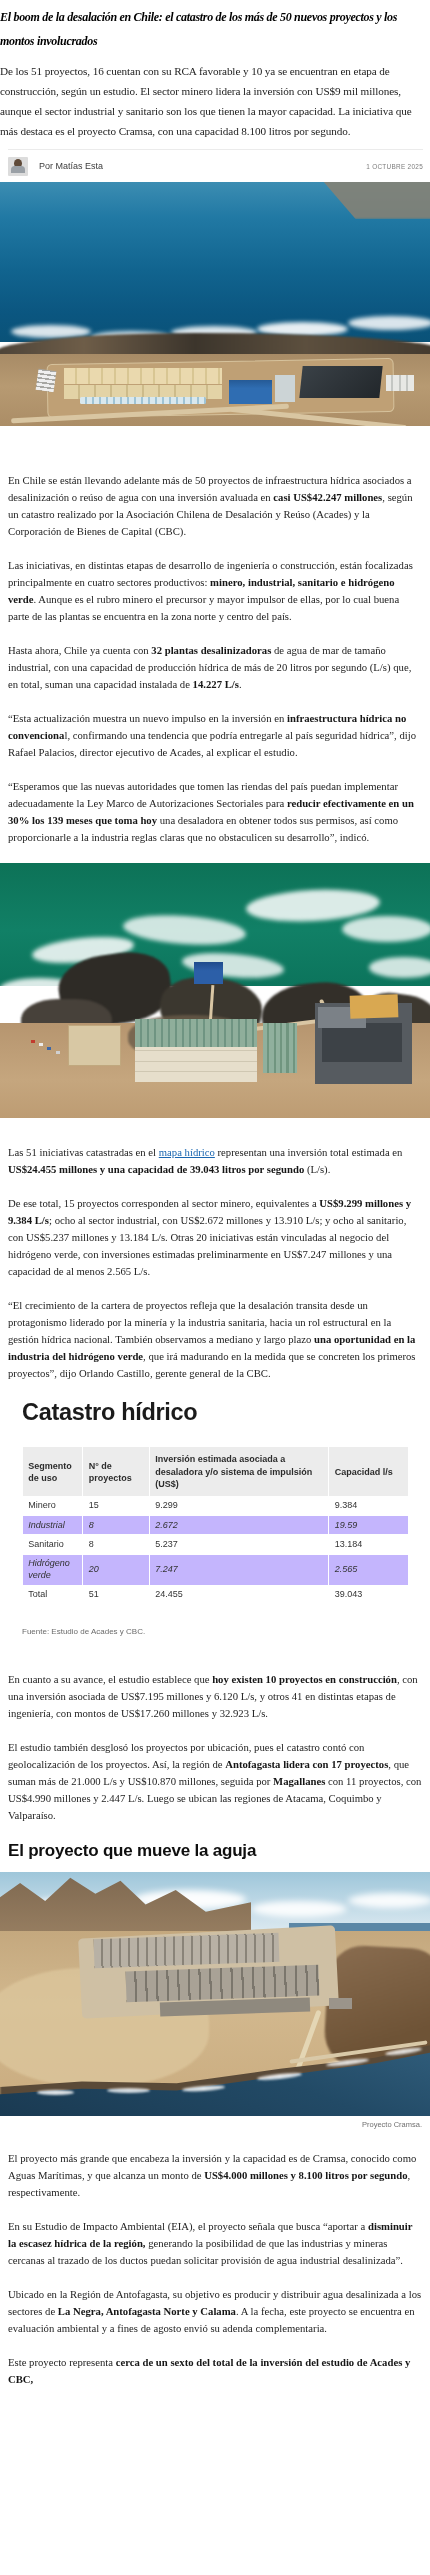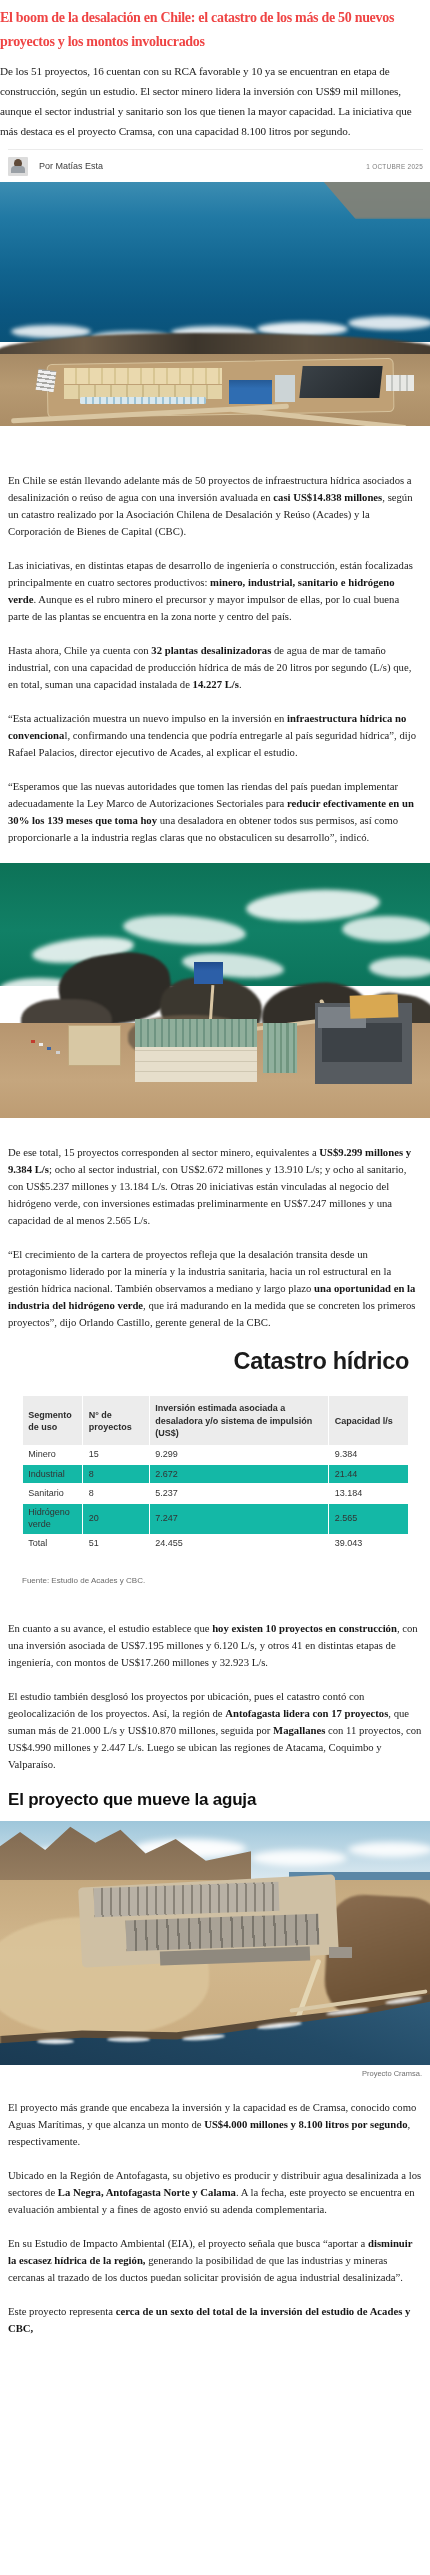--- a/index.html
+++ b/index.html
@@ -2,21 +2,21 @@
 <html style="font-size:8.6px"><head>
 <meta charset="utf-8">
 <style>
   html,body{margin:0;padding:0;background:#ffffff;}
   body{width:431px;font-family:"Liberation Serif",serif;color:#1c1c1c;}
   .page{width:431px;min-height:2576px;background:#fff;overflow:hidden;}
   .col{margin:0 8px;width:415px;}
 
   .kicker{padding-top:13px;font-family:"Liberation Sans",sans-serif;font-weight:800;font-size:8px;letter-spacing:0.3px;color:#0e0e0e;}
   .kicker a{color:#0e0e0e;text-decoration:none;}
-  h1.headline{margin:6.4px 0 0 0;font-size:14px;line-height:23.5px;letter-spacing:-0.3px;font-weight:700;color:#ef4444;}
+  h1.headline{margin:6.4px 0 0 0;font-size:12px;line-height:23.5px;letter-spacing:-0.3px;font-weight:700;color:#000000;font-style:italic;}
   p.lead{margin:7.5px 0 0 0;font-size:11.2px;line-height:20px;letter-spacing:-0.1px;color:#222;}
 
   .byline{margin-top:8.6px;border-top:0.5px solid #ebebeb;padding-top:5.3px;display:flex;align-items:center;height:21.4px;}
   .avatar{width:20.3px;height:19px;background:#dcdcdc;border-radius:1.1px;overflow:hidden;flex:0 0 auto;}
   .avatar .head{width:8px;height:9px;border-radius:50%;background:#5f4a39;margin:2.1px auto 0;}
   .avatar .shoulders{width:14px;height:7px;border-radius:3.7px 3.7px 0 0;background:#9aa0a6;margin:-1.6px auto 0;}
   .author{margin-left:10.7px;font-family:"Liberation Sans",sans-serif;font-size:9px;color:#3c3c3c;text-decoration:none;}
   .date{margin-left:auto;font-family:"Liberation Sans",sans-serif;font-size:6.4px;letter-spacing:0.3px;color:#7c7c7c;text-transform:uppercase;}
 
   figure{margin:0;padding:0;position:relative;width:431px;overflow:hidden;}
@@ -27,25 +27,25 @@
   p.bp strong{font-weight:700;color:#161616;}
   a.tlink{color:#1a66b0;text-decoration:underline;}
 
   .pgroup{margin:0 8px;width:415px;}
   #group1{margin-top:46px;}
   #fig2{margin-top:2.7px;}
   #group2{margin-top:26px;}
   #group3{margin-top:35px;}
 
   .tablewrap{margin:16px auto 0 auto;width:387px;}
-  .table-title{font-family:"Liberation Sans",sans-serif;font-weight:800;font-size:23.5px;color:#1b1b1b;text-align:right;margin:0 0 8.6px 0;letter-spacing:-0.3px;}
+  .table-title{font-family:"Liberation Sans",sans-serif;font-weight:800;font-size:23.5px;color:#1b1b1b;text-align:left;margin:0 0 8.6px 0;letter-spacing:-0.3px;}
   table.cat{border-collapse:separate;border-spacing:1.6px 1.1px;table-layout:fixed;width:387px;font-family:"Liberation Sans",sans-serif;margin-top:20px;}
   table.cat th{background:#ececec;font-weight:700;font-size:9px;line-height:12.3px;color:#2d2d2d;text-align:left;vertical-align:middle;padding:5.9px 5.3px;}
   table.cat td{font-size:9px;line-height:11.8px;color:#333;text-align:left;vertical-align:middle;padding:3.2px 5.3px;background:#fff;}
-  table.cat tr.alt td{background:#14b8a6;}
+  table.cat tr.alt td{background:#c4b5fd;font-style:italic;}
   .c1{width:59px;} .c2{width:65px;} .c3{width:177px;} .c4{width:78px;}
   .table-source{margin-top:22.5px;font-family:"Liberation Sans",sans-serif;font-size:8px;color:#6b6b6b;}
 
   h2.subhead{margin:17px 8px 0 8px;font-family:"Liberation Sans",sans-serif;font-weight:800;font-size:17px;line-height:19px;color:#0f0f0f;letter-spacing:-0.2px;}
   #fig3{margin-top:11.8px;}
   .caption{margin:4.3px 9px 0 0;text-align:right;font-family:"Liberation Sans",sans-serif;font-size:7.5px;color:#6f6f6f;}
   #group4{margin-top:20.3px;padding-bottom:6.4px;}
 </style>
 </head>
 <body>
@@ -83,21 +83,21 @@
     <div class="abs" style="left:229px;top:198px;width:43px;height:23.5px;background:linear-gradient(180deg,#255a96,#2f6db2 35%);"></div>
     <div class="abs" style="left:275px;top:193px;width:20.3px;height:27px;background:#ccd4d6;"></div>
     <div class="abs" style="left:301px;top:184px;width:80px;height:32px;background:linear-gradient(135deg,#3a4147,#22272b);transform:skewX(-6deg);"></div>
     <div class="abs" style="left:386px;top:193px;width:28px;height:16px;background:repeating-linear-gradient(90deg,#e8e8e4 0 5.3px,#c4c6c2 5.3px 7.5px);"></div>
     <div class="abs" style="left:10.7px;top:229px;width:278px;height:4.8px;background:#d9c6a2;transform:rotate(-3deg);border-radius:2.1px;"></div>
     <div class="abs" style="left:230px;top:234px;width:177px;height:4.8px;background:#d9c6a2;transform:rotate(6deg);border-radius:2.1px;"></div>
     <div class="abs" style="left:37px;top:188px;width:18px;height:21.4px;background:repeating-linear-gradient(0deg,#efefef 0 2.7px,#a7a7a3 2.7px 4.3px);transform:rotate(8deg);"></div>
   </figure>
 
   <div id="group1" class="pgroup">
-      <p class="bp"><span>En Chile se están llevando adelante más de 50 proyectos de infraestructura hídrica asociados a desalinización o reúso de agua con una inversión avaluada en </span><strong>casi US$14.838 millones</strong><span>, según un catastro realizado por la Asociación Chilena de Desalación y Reúso (Acades) y la Corporación de Bienes de Capital (CBC).</span></p>
+      <p class="bp"><span>En Chile se están llevando adelante más de 50 proyectos de infraestructura hídrica asociados a desalinización o reúso de agua con una inversión avaluada en </span><strong>casi US$42.247 millones</strong><span>, según un catastro realizado por la Asociación Chilena de Desalación y Reúso (Acades) y la Corporación de Bienes de Capital (CBC).</span></p>
       <p class="bp"><span>Las iniciativas, en distintas etapas de desarrollo de ingeniería o construcción, están focalizadas principalmente en cuatro sectores productivos: </span><strong>minero, industrial, sanitario e hidrógeno verde</strong><span>. Aunque es el rubro minero el precursor y mayor impulsor de ellas, por lo cual buena parte de las plantas se encuentra en la zona norte y centro del país.</span></p>
       <p class="bp"><span>Hasta ahora, Chile ya cuenta con </span><strong>32 plantas desalinizadoras</strong><span> de agua de mar de tamaño industrial, con una capacidad de producción hídrica de más de 20 litros por segundo (L/s) que, en total, suman una capacidad instalada de </span><strong>14.227 L/s</strong><span>.</span></p>
       <p class="bp"><span>“Esta actualización muestra un nuevo impulso en la inversión en </span><strong>infraestructura hídrica no convenciona</strong><span>l, confirmando una tendencia que podría entregarle al país seguridad hídrica”, dijo Rafael Palacios, director ejecutivo de Acades, al explicar el estudio.</span></p>
       <p class="bp"><span>“Esperamos que las nuevas autoridades que tomen las riendas del país puedan implementar adecuadamente la Ley Marco de Autorizaciones Sectoriales para </span><strong>reducir efectivamente en un 30% los 139 meses que toma hoy</strong><span> una desaladora en obtener todos sus permisos, así como proporcionarle a la industria reglas claras que no obstaculicen su desarrollo”, indicó.</span></p>
     </div>
 
   <figure id="fig2" style="height:255px;">
     <div class="abs" style="left:0;top:0;width:431px;height:123px;background:linear-gradient(180deg,#0d7257,#118066 55%,#0c745c 100%);"></div>
     <div class="abs blur4" style="left:32px;top:75px;width:102px;height:23.5px;background:rgba(255,255,255,.85);border-radius:50%;transform:rotate(-6deg);"></div>
     <div class="abs blur4" style="left:123px;top:53px;width:123px;height:28px;background:rgba(255,255,255,.8);border-radius:50%;transform:rotate(4deg);"></div>
@@ -125,20 +125,21 @@
     <div class="abs" style="left:322px;top:160px;width:80px;height:39px;background:#3d4247;"></div>
     <div class="abs" style="left:318px;top:144px;width:48px;height:20.3px;background:#7b8187;"></div>
     <div class="abs" style="left:350px;top:132px;width:48px;height:22.5px;background:#d9a851;transform:rotate(-2deg);"></div>
     <div class="abs" style="left:31px;top:177px;width:4.3px;height:2.7px;background:#c23b2e;"></div>
     <div class="abs" style="left:39px;top:180px;width:4.3px;height:2.7px;background:#ececec;"></div>
     <div class="abs" style="left:47px;top:184px;width:4.3px;height:2.7px;background:#3b66a8;"></div>
     <div class="abs" style="left:56px;top:188px;width:4.3px;height:2.7px;background:#d0d0d0;"></div>
   </figure>
 
   <div id="group2" class="pgroup">
+      <p class="bp"><span>Las 51 iniciativas catastradas en el </span><a class="tlink" href="#">mapa hídrico</a><span> representan una inversión total estimada en </span><strong>US$24.455 millones y una capacidad de 39.043 litros por segundo</strong><span> (L/s).</span></p>
       <p class="bp"><span>De ese total, 15 proyectos corresponden al sector minero, equivalentes a </span><strong>US$9.299 millones y 9.384 L/s</strong><span>; ocho al sector industrial, con US$2.672 millones y 13.910 L/s; y ocho al sanitario, con US$5.237 millones y 13.184 L/s. Otras 20 iniciativas están vinculadas al negocio del hidrógeno verde, con inversiones estimadas preliminarmente en US$7.247 millones y una capacidad de al menos 2.565 L/s.</span></p>
       <p class="bp"><span>“El crecimiento de la cartera de proyectos refleja que la desalación transita desde un protagonismo liderado por la minería y la industria sanitaria, hacia un rol estructural en la gestión hídrica nacional. También observamos a mediano y largo plazo </span><strong>una oportunidad en la industria del hidrógeno verde</strong><span>, que irá madurando en la medida que se concreten los primeros proyectos”, dijo Orlando Castillo, gerente general de la CBC.</span></p>
     </div>
 
   <div class="tablewrap">
     <div class="table-title">Catastro hídrico</div>
     <table class="cat">
       <colgroup>
           <col class="c1">
           <col class="c2">
@@ -157,21 +158,21 @@
           <tr>
             <td>Minero</td>
             <td>15</td>
             <td>9.299</td>
             <td>9.384</td>
           </tr>
           <tr class="alt">
             <td>Industrial</td>
             <td>8</td>
             <td>2.672</td>
-            <td>21.44</td>
+            <td>19.59</td>
           </tr>
           <tr>
             <td>Sanitario</td>
             <td>8</td>
             <td>5.237</td>
             <td>13.184</td>
           </tr>
           <tr class="alt">
             <td>Hidrógeno verde</td>
             <td>20</td>
@@ -221,19 +222,19 @@
     <div class="abs blur2" style="left:107px;top:216px;width:43px;height:4.8px;background:rgba(255,255,255,.8);border-radius:50%;"></div>
     <div class="abs blur2" style="left:182px;top:214px;width:43px;height:4.8px;background:rgba(255,255,255,.85);border-radius:50%;transform:rotate(-4deg);"></div>
     <div class="abs blur2" style="left:257px;top:202px;width:45px;height:4.8px;background:rgba(255,255,255,.85);border-radius:50%;transform:rotate(-6deg);"></div>
     <div class="abs blur2" style="left:326px;top:188px;width:43px;height:4.8px;background:rgba(255,255,255,.8);border-radius:50%;transform:rotate(-7deg);"></div>
     <div class="abs blur2" style="left:385px;top:177px;width:37px;height:4.8px;background:rgba(255,255,255,.8);border-radius:50%;transform:rotate(-8deg);"></div>
   </figure>
   <div class="caption">Proyecto Cramsa.</div>
 
   <div id="group4" class="pgroup">
       <p class="bp"><span>El proyecto más grande que encabeza la inversión y la capacidad es de Cramsa, conocido como Aguas Marítimas, y que alcanza un monto de </span><strong>US$4.000 millones y 8.100 litros por segundo</strong><span>, respectivamente.</span></p>
+      <p class="bp"><span>En su Estudio de Impacto Ambiental (EIA), el proyecto señala que busca “aportar a </span><strong>disminuir la escasez hídrica de la región,</strong><span> generando la posibilidad de que las industrias y mineras cercanas al trazado de los ductos puedan solicitar provisión de agua industrial desalinizada”.</span></p>
       <p class="bp"><span>Ubicado en la Región de Antofagasta, su objetivo es producir y distribuir agua desalinizada a los sectores de </span><strong>La Negra, Antofagasta Norte y Calama</strong><span>. A la fecha, este proyecto se encuentra en evaluación ambiental y a fines de agosto envió su adenda complementaria.</span></p>
-      <p class="bp"><span>En su Estudio de Impacto Ambiental (EIA), el proyecto señala que busca “aportar a </span><strong>disminuir la escasez hídrica de la región,</strong><span> generando la posibilidad de que las industrias y mineras cercanas al trazado de los ductos puedan solicitar provisión de agua industrial desalinizada”.</span></p>
       <p class="bp"><span>Este proyecto representa </span><strong>cerca de un sexto del total de la inversión del estudio de Acades y CBC,</strong></p>
     </div>
 
 </div>
 
 
 </body></html>

